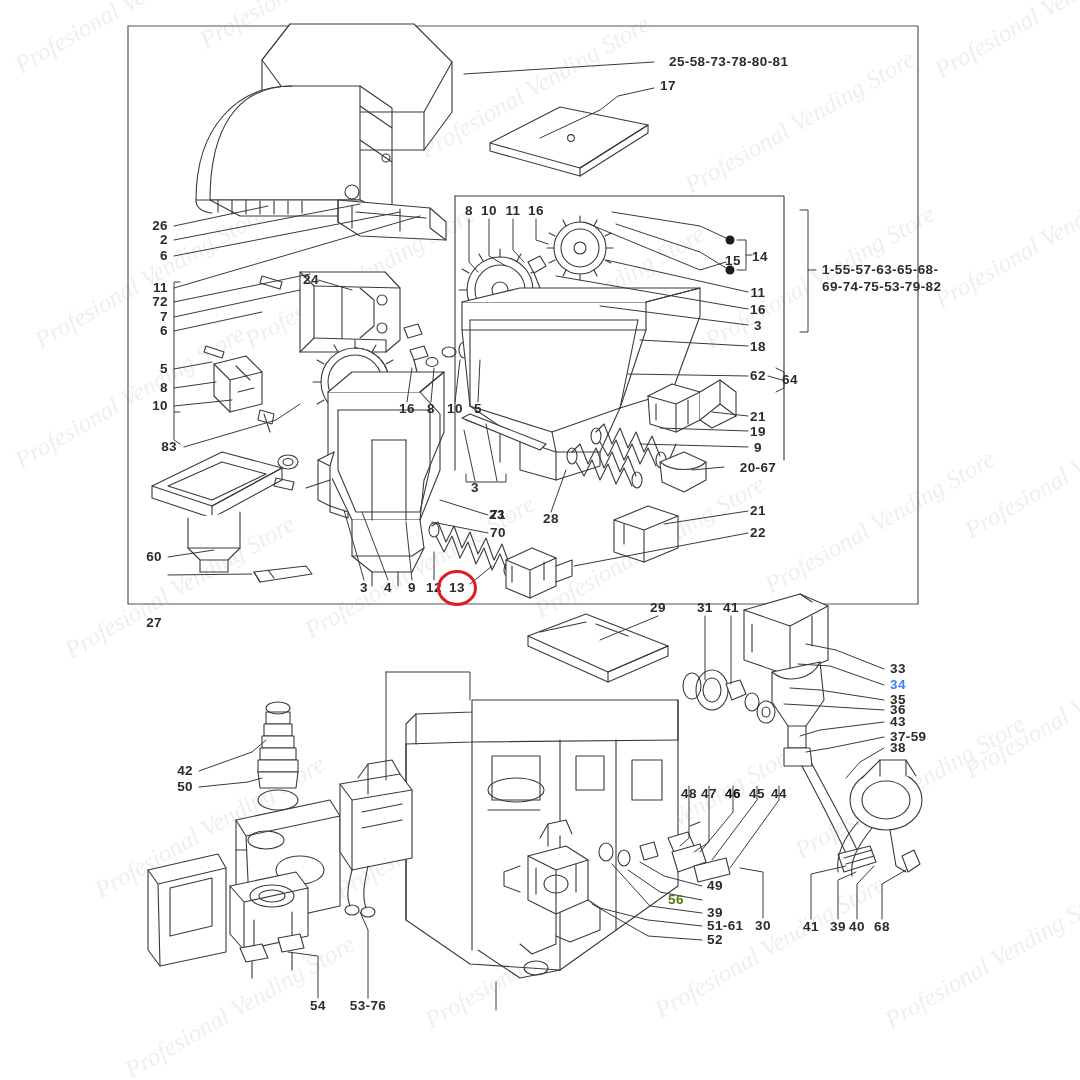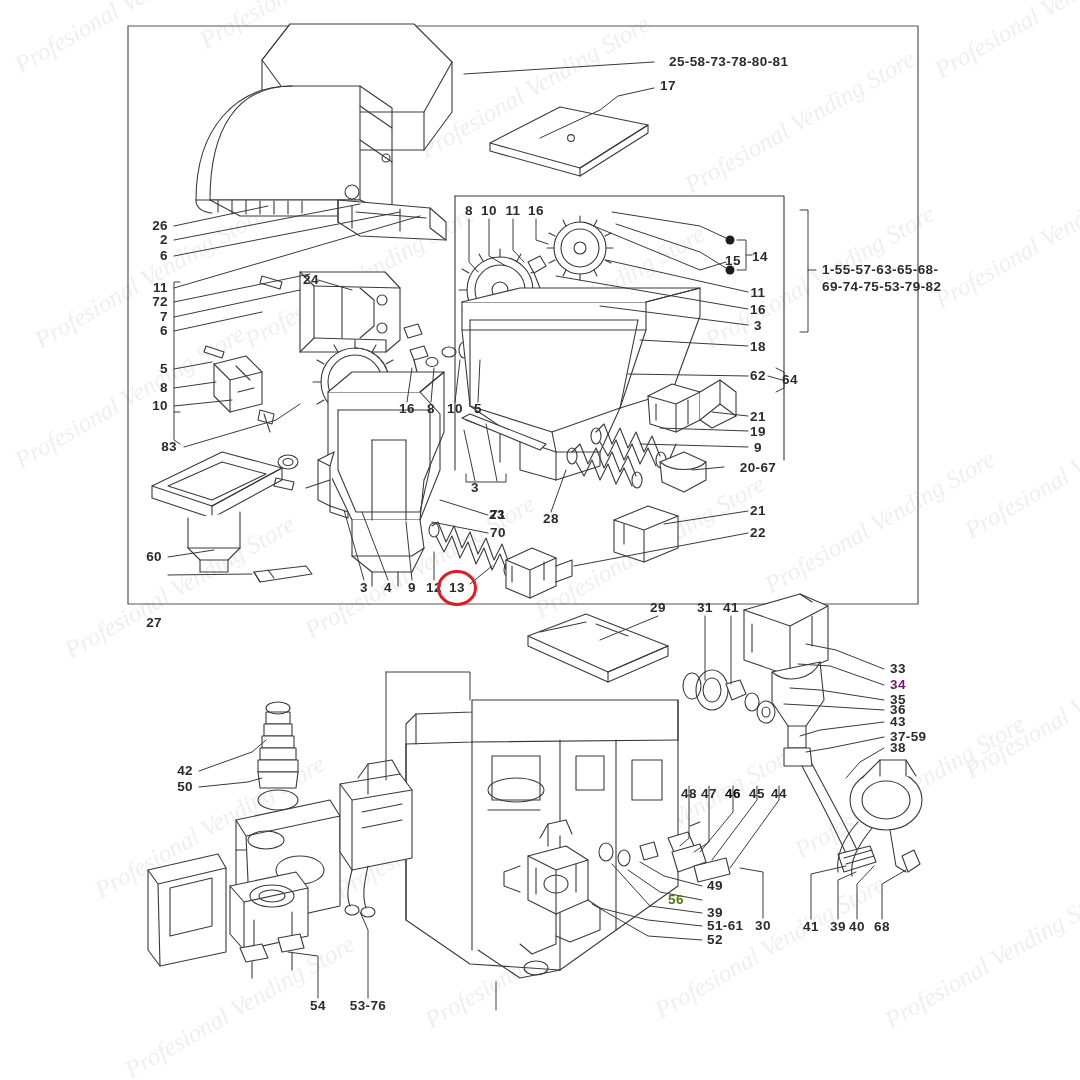--- a/index.html
+++ b/index.html
@@ -508,21 +508,21 @@
       <div class="lbl rgt" style="left: 162px; top: 575px; color: rgb(43, 43, 43); margin-top: 48px;">27</div>
       <div class="lbl ctr" style="left: 364px; top: 588px; color: rgb(43, 43, 43);">3</div>
       <div class="lbl ctr" style="left: 388px; top: 588px; color: rgb(43, 43, 43);">4</div>
       <div class="lbl ctr" style="left: 412px; top: 588px; color: rgb(43, 43, 43);">9</div>
       <div class="lbl ctr" style="left: 434px; top: 588px; color: rgb(43, 43, 43);">12</div>
       <div class="lbl ctr" style="left: 457px; top: 588px; color: rgb(43, 43, 43);">13</div>
       <div class="lbl ctr" style="left: 658px; top: 608px; color: rgb(43, 43, 43);">29</div>
       <div class="lbl ctr" style="left: 705px; top: 608px; color: rgb(43, 43, 43);">31</div>
       <div class="lbl ctr" style="left: 731px; top: 608px; color: rgb(43, 43, 43);">41</div>
       <div class="lbl lft" style="left: 890px; top: 669px; color: rgb(43, 43, 43);">33</div>
-      <div class="lbl lft" style="left: 890px; top: 685px; color: #701a75;">34</div>
+      <div class="lbl lft" style="left: 890px; top: 685px; color: #3b82f6;">34</div>
       <div class="lbl lft" style="left: 890px; top: 700px; color: rgb(43, 43, 43);">35</div>
       <div class="lbl lft" style="left: 890px; top: 710px; color: rgb(43, 43, 43);">36</div>
       <div class="lbl lft" style="left: 890px; top: 722px; color: rgb(43, 43, 43);">43</div>
       <div class="lbl lft" style="left: 890px; top: 737px; color: rgb(43, 43, 43);">37-59</div>
       <div class="lbl lft" style="left: 890px; top: 748px; color: rgb(43, 43, 43);">38</div>
       <div class="lbl rgt" style="left: 193px; top: 771px; color: rgb(43, 43, 43);">42</div>
       <div class="lbl rgt" style="left: 193px; top: 787px; color: rgb(43, 43, 43);">50</div>
       <div class="lbl ctr" style="left: 689px; top: 794px; color: rgb(43, 43, 43);">48</div>
       <div class="lbl ctr" style="left: 709px; top: 794px; color: rgb(43, 43, 43);">47</div>
       <div class="lbl ctr" style="left: 733px; top: 794px; color: #000000;">46</div>

